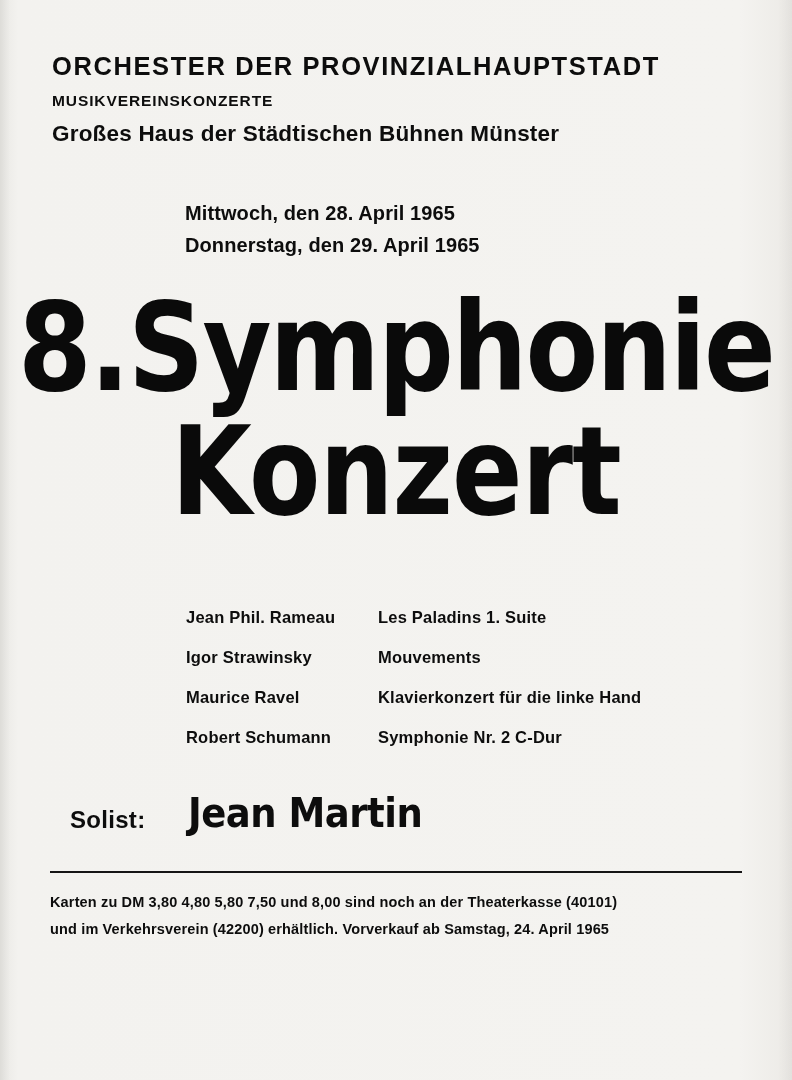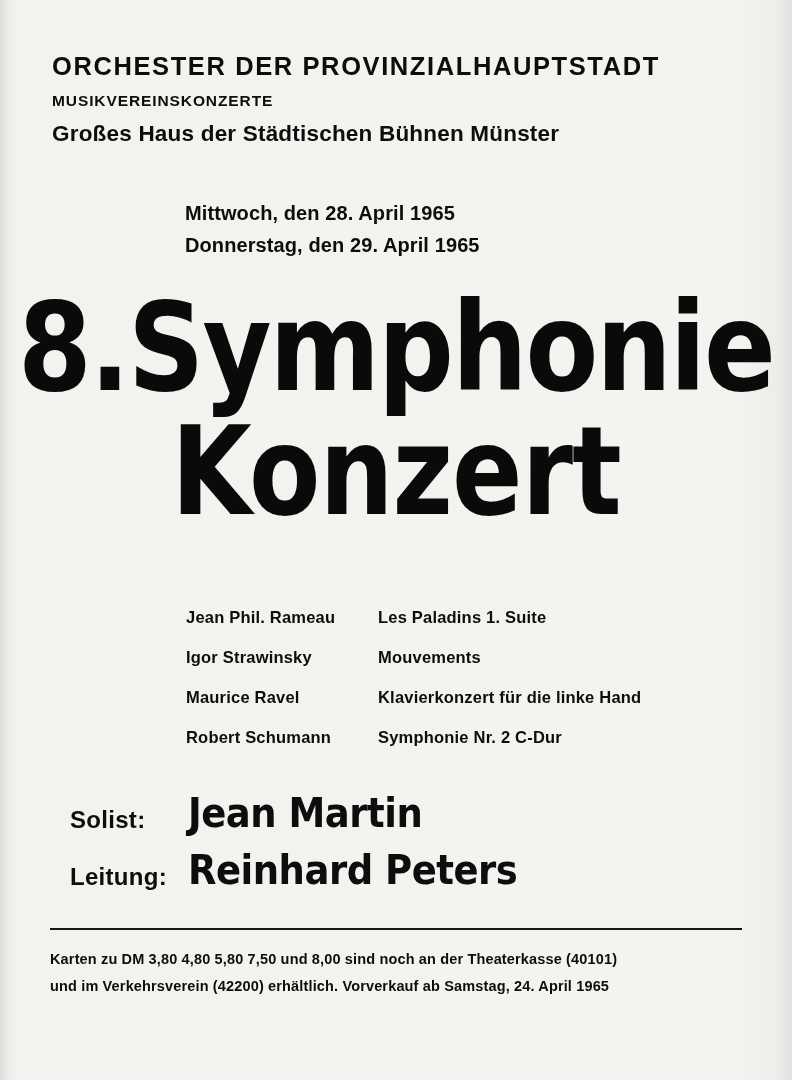--- a/index.html
+++ b/index.html
@@ -191,24 +191,20 @@
         </tr>
       </tbody>
     </table>
   </div>
 
   <div class="credits">
     <div class="credit-row">
       <div class="credit-label">Solist:</div>
       <div class="credit-name">Jean Martin</div>
     </div>
-    <div class="credit-row">
-      <div class="credit-label">Leitung:</div>
-      <div class="credit-name">Reinhard Peters</div>
-    </div>
   </div>
 
   <div class="rule"></div>
 
   <div class="footer">
     <div>Karten zu DM 3,80 4,80 5,80 7,50 und 8,00 sind noch an der Theaterkasse (40101)</div>
     <div>und im Verkehrsverein (42200) erhältlich. Vorverkauf ab Samstag, 24. April 1965</div>
   </div>
 
 </div>

